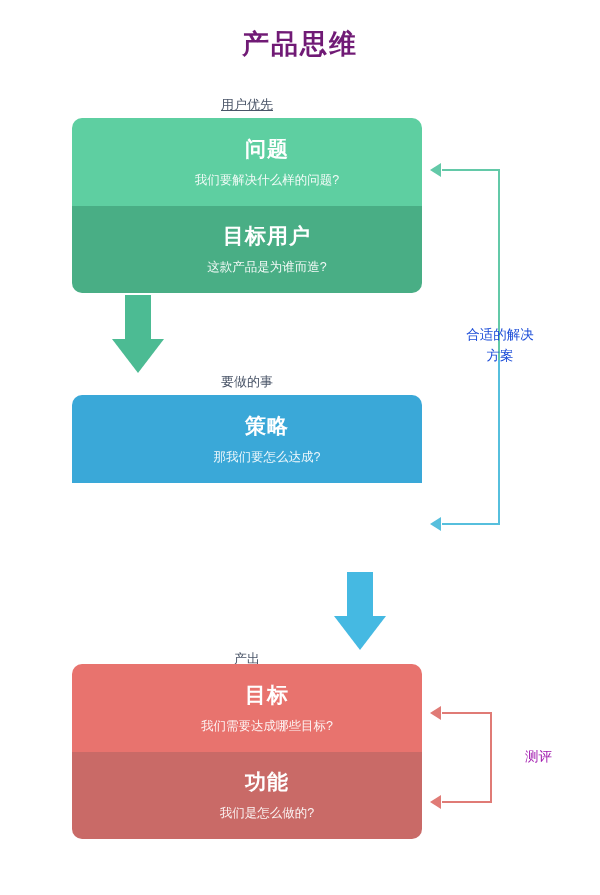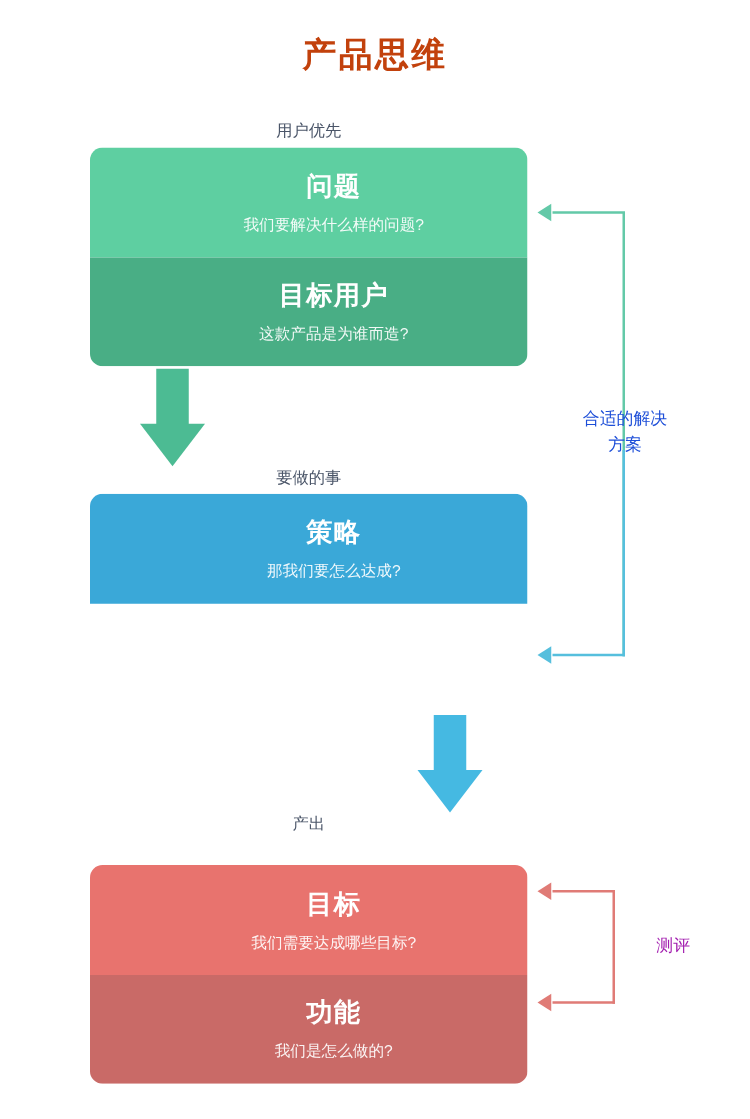--- a/index.html
+++ b/index.html
@@ -23,45 +23,45 @@
   }
 
   .title {
     position: absolute;
     top: 26px;
     left: 0;
     width: 600px;
     text-align: center;
     font-size: 27px;
     font-weight: bold;
-    color: #c2410c;
+    color: #701a75;
     letter-spacing: 2px;
   }
 
   .section-label {
     position: absolute;
     width: 350px;
     text-align: center;
     font-size: 13px;
     color: #4a5568;
   }
-  .label-1 { top: 96px; left: 72px; }
+  .label-1 { top: 96px; left: 72px; text-decoration: underline; }
   .label-2 { top: 373px; left: 72px; text-align: center; }
   .label-3 { top: 650px; left: 72px; }
 
   .block {
     position: absolute;
     left: 72px;
     width: 350px;
     border-radius: 10px;
     overflow: hidden;
   }
   .block-1 { top: 118px; height: 175px; }
   .block-2 { top: 395px; height: 175px; }
-  .block-3 { top: 692px; height: 175px; }
+  .block-3 { top: 664px; height: 175px; }
 
   .half {
     height: 87.5px;
     box-sizing: border-box;
     display: flex;
     flex-direction: column;
     align-items: center;
     justify-content: center;
     color: #ffffff;
     padding-left: 40px;

